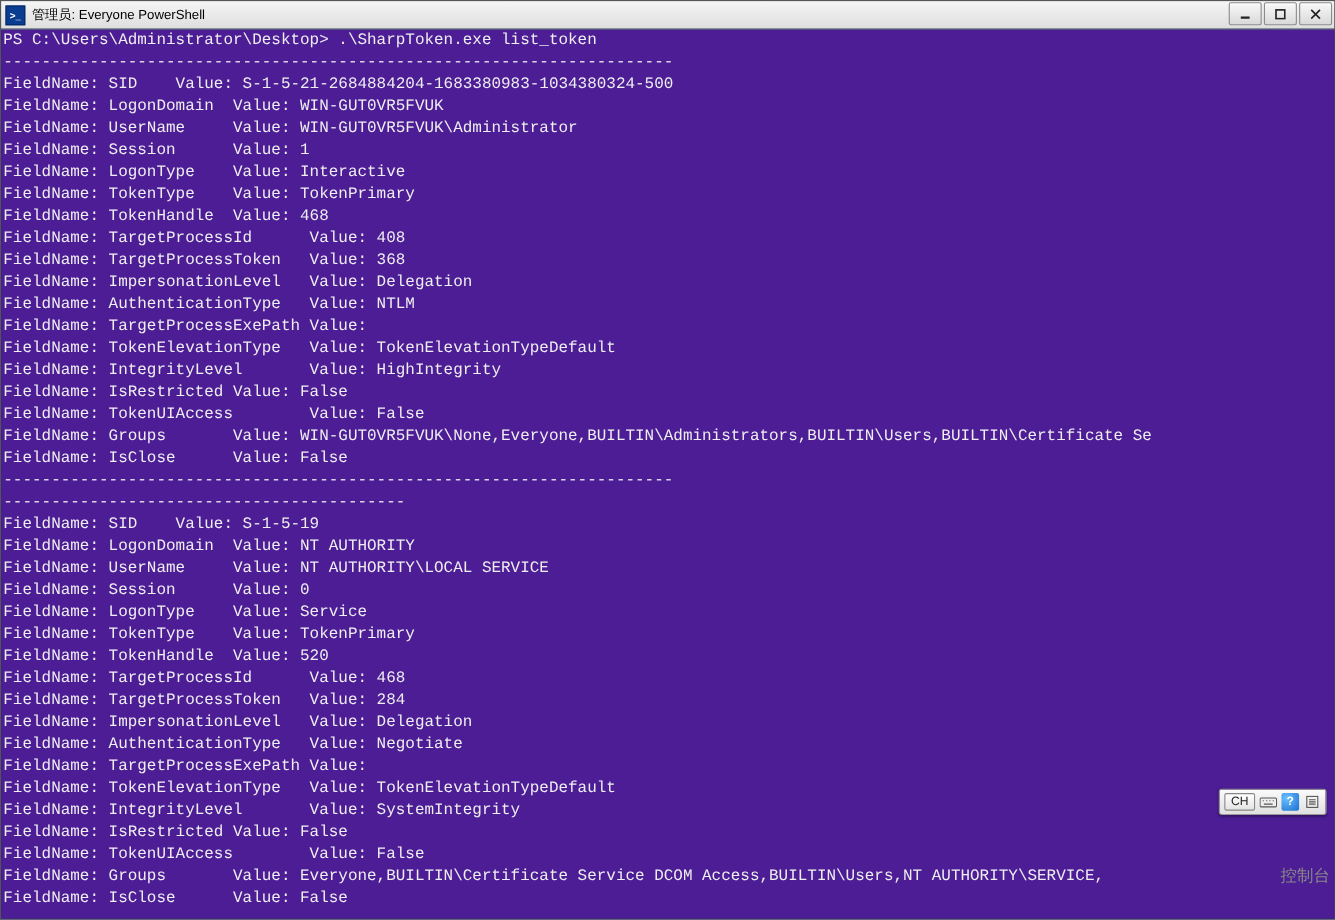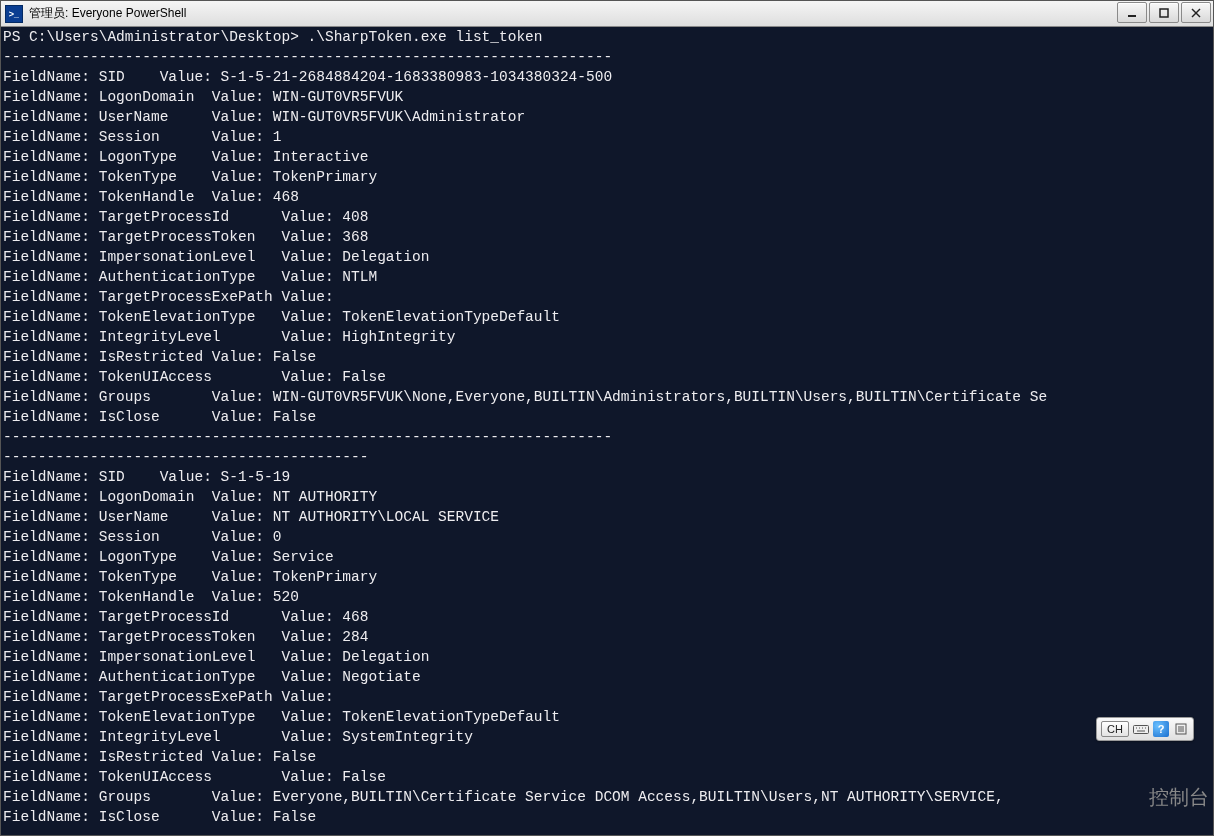--- a/index.html
+++ b/index.html
@@ -61,32 +61,32 @@
     display: flex;
     align-items: center;
     justify-content: center;
     font-size: 10px;
     color: #222;
     box-shadow: inset 0 1px 0 #fff;
   }
   .win-btn svg { display:block; }
   .terminal {
     flex: 1 1 auto;
-    background: #0f172a;
+    background: #4c1d95;
     color: #eeedf0;
     font-size: 14.5px;
     line-height: 20px;
     letter-spacing: 0px;
     white-space: pre;
     overflow: hidden;
     padding: 0 2px;
   }
   .ime-bar {
     position: absolute;
-    right: 20px;
+    right: 8px;
     top: 717px;
     height: 22px;
     display: flex;
     align-items: center;
     gap: 4px;
     background: linear-gradient(to bottom,#fafafa,#e0e0e0);
     border: 1px solid #9a9a9a;
     border-radius: 3px;
     padding: 0 4px;
     font-family: Tahoma, sans-serif;
@@ -106,21 +106,21 @@
     border-radius:2px;
   }
   .help-icn {
     background: radial-gradient(circle at 30% 30%, #6ac0ff, #1b6fcf);
     color:#fff; font-weight:bold; font-size:11px;
     border-radius:50%;
   }
   .trail-cn {
     position:absolute;
     right:2px;
-    font-size:20px;
+    font-size:15px;
     color:#888;
     font-family: "Microsoft YaHei", sans-serif;
   }
 </style>
 </head>
 <body>
 
 <div class="window">
   <div class="titlebar">
     <span class="ps-icon">&gt;_</span>

